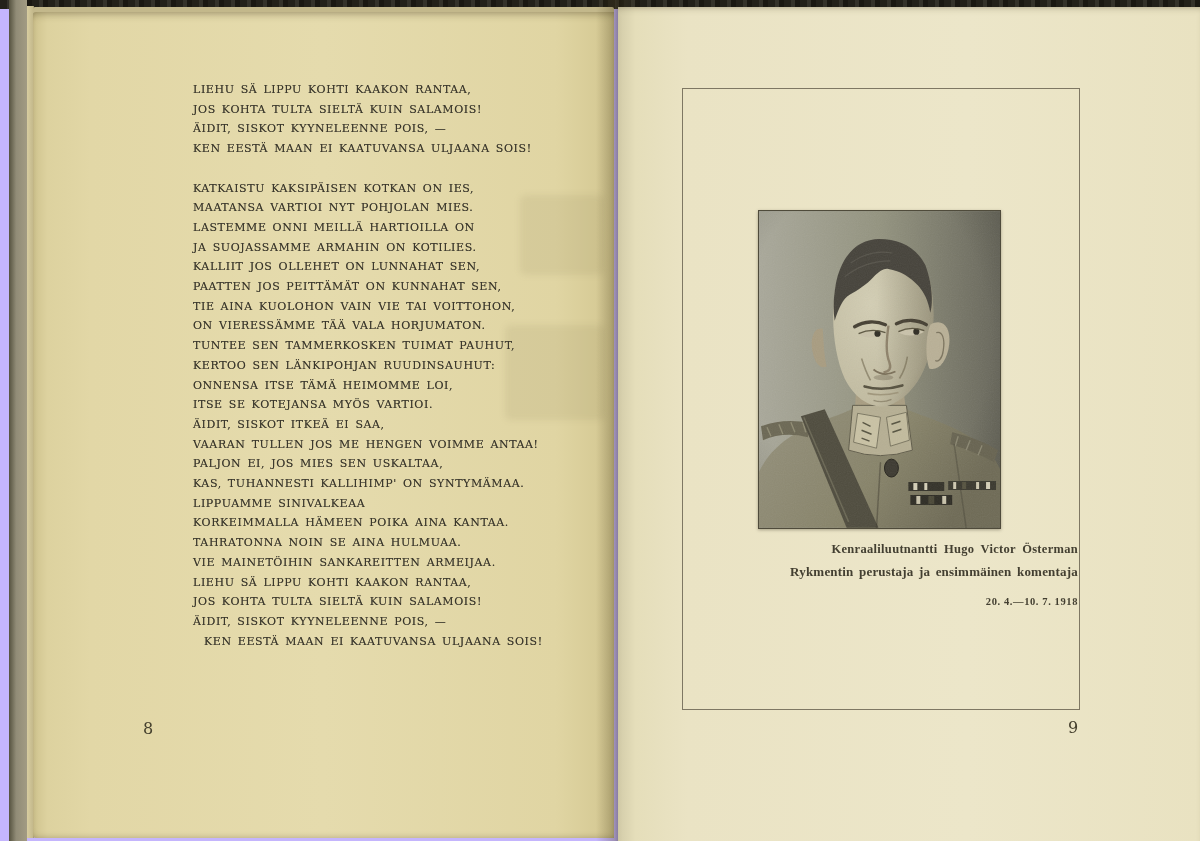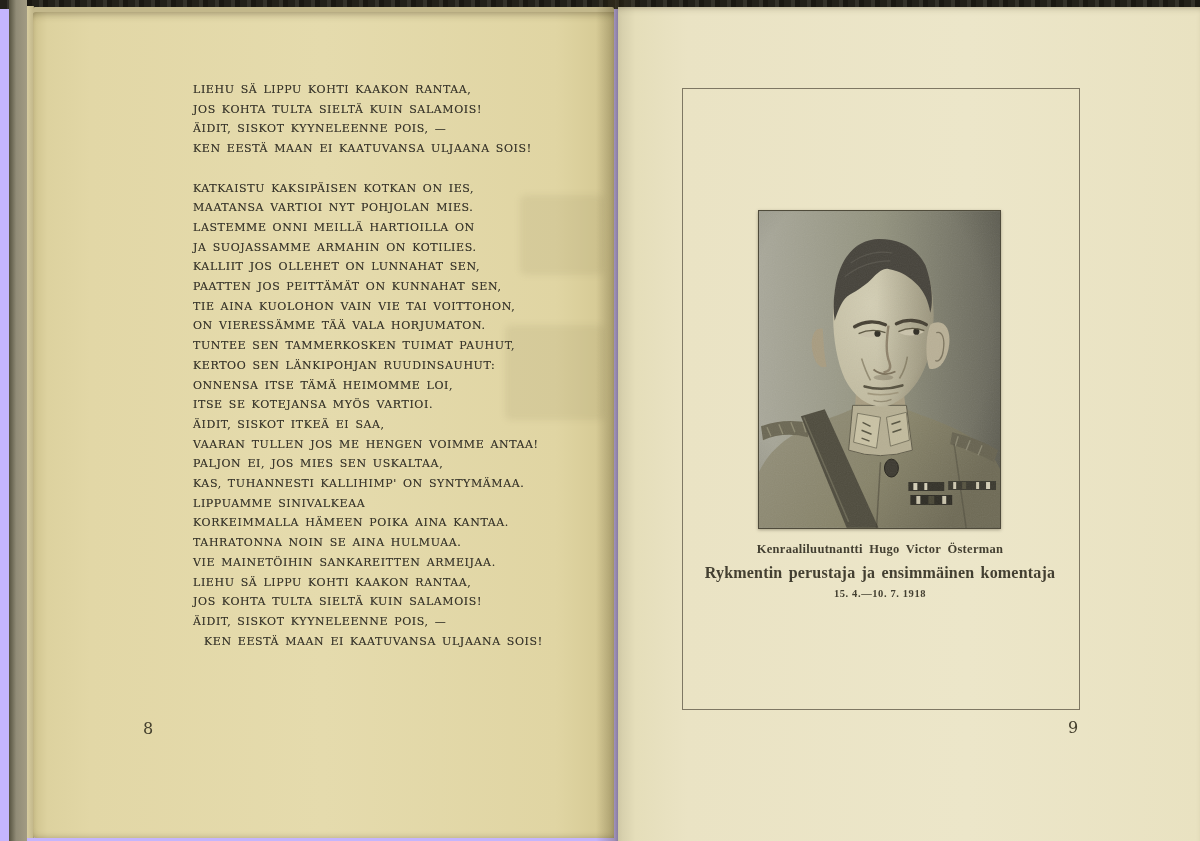--- a/index.html
+++ b/index.html
@@ -39,24 +39,24 @@
   .ghost{position:absolute;filter:blur(3px);background:rgba(122,110,68,.10);border-radius:6px;pointer-events:none;}
   .ghost.g1{left:520px;top:195px;width:84px;height:80px;}
   .ghost.g2{left:505px;top:325px;width:100px;height:95px;}
 
   
   .plate-frame{position:absolute;left:682px;top:88px;width:396px;height:620px;
     border:1px solid #7e7763;}
   .photo{position:absolute;left:758px;top:210px;width:241px;height:317px;
     border:1px solid #4f4b3b;box-shadow:0 1px 3px rgba(40,35,20,.35);background:#8c8c80;}
   .photo svg{display:block;width:100%;height:100%;}
-  .caption{position:absolute;left:682px;top:542px;width:396px;text-align:center;
+  .caption{position:absolute;left:682px;top:542px;width:396px;text-align:right;
     color:#433f31;font-family:"Liberation Serif",serif;font-weight:bold;}
   .caption .c1{font-size:12.5px;letter-spacing:.3px;word-spacing:3px;margin-bottom:7px;}
-  .caption .c2{font-size:16px;letter-spacing:.2px;word-spacing:2px;margin-bottom:6px;}
+  .caption .c2{font-size:13px;letter-spacing:.2px;word-spacing:2px;margin-bottom:16px;}
   .caption .c3{font-size:10.5px;letter-spacing:.6px;}
 </style>
 </head>
 <body>
 
 <div class="stage">
 
   <div class="top-edge"></div>
   <div class="cover-strip"></div>
   <div class="page-stack-edge"></div>
@@ -179,18 +179,18 @@
         <path d="M115,190 Q124,193 133,189" stroke="rgba(104,94,70,0.5)" stroke-width="1.4" fill="none"></path>
       </g>
 
       <rect x="0" y="0" width="242" height="318" filter="url(#grain)"></rect>
     </svg>
   </div>
 
   <div class="caption">
     <div class="c1">Kenraaliluutnantti Hugo Victor Österman</div>
     <div class="c2">Rykmentin perustaja ja ensimmäinen komentaja</div>
-    <div class="c3">15. 4.—10. 7. 1918</div>
+    <div class="c3">20. 4.—10. 7. 1918</div>
   </div>
 
   <div class="page-num n9">9</div>
 
 </div>
 
 </body></html>

